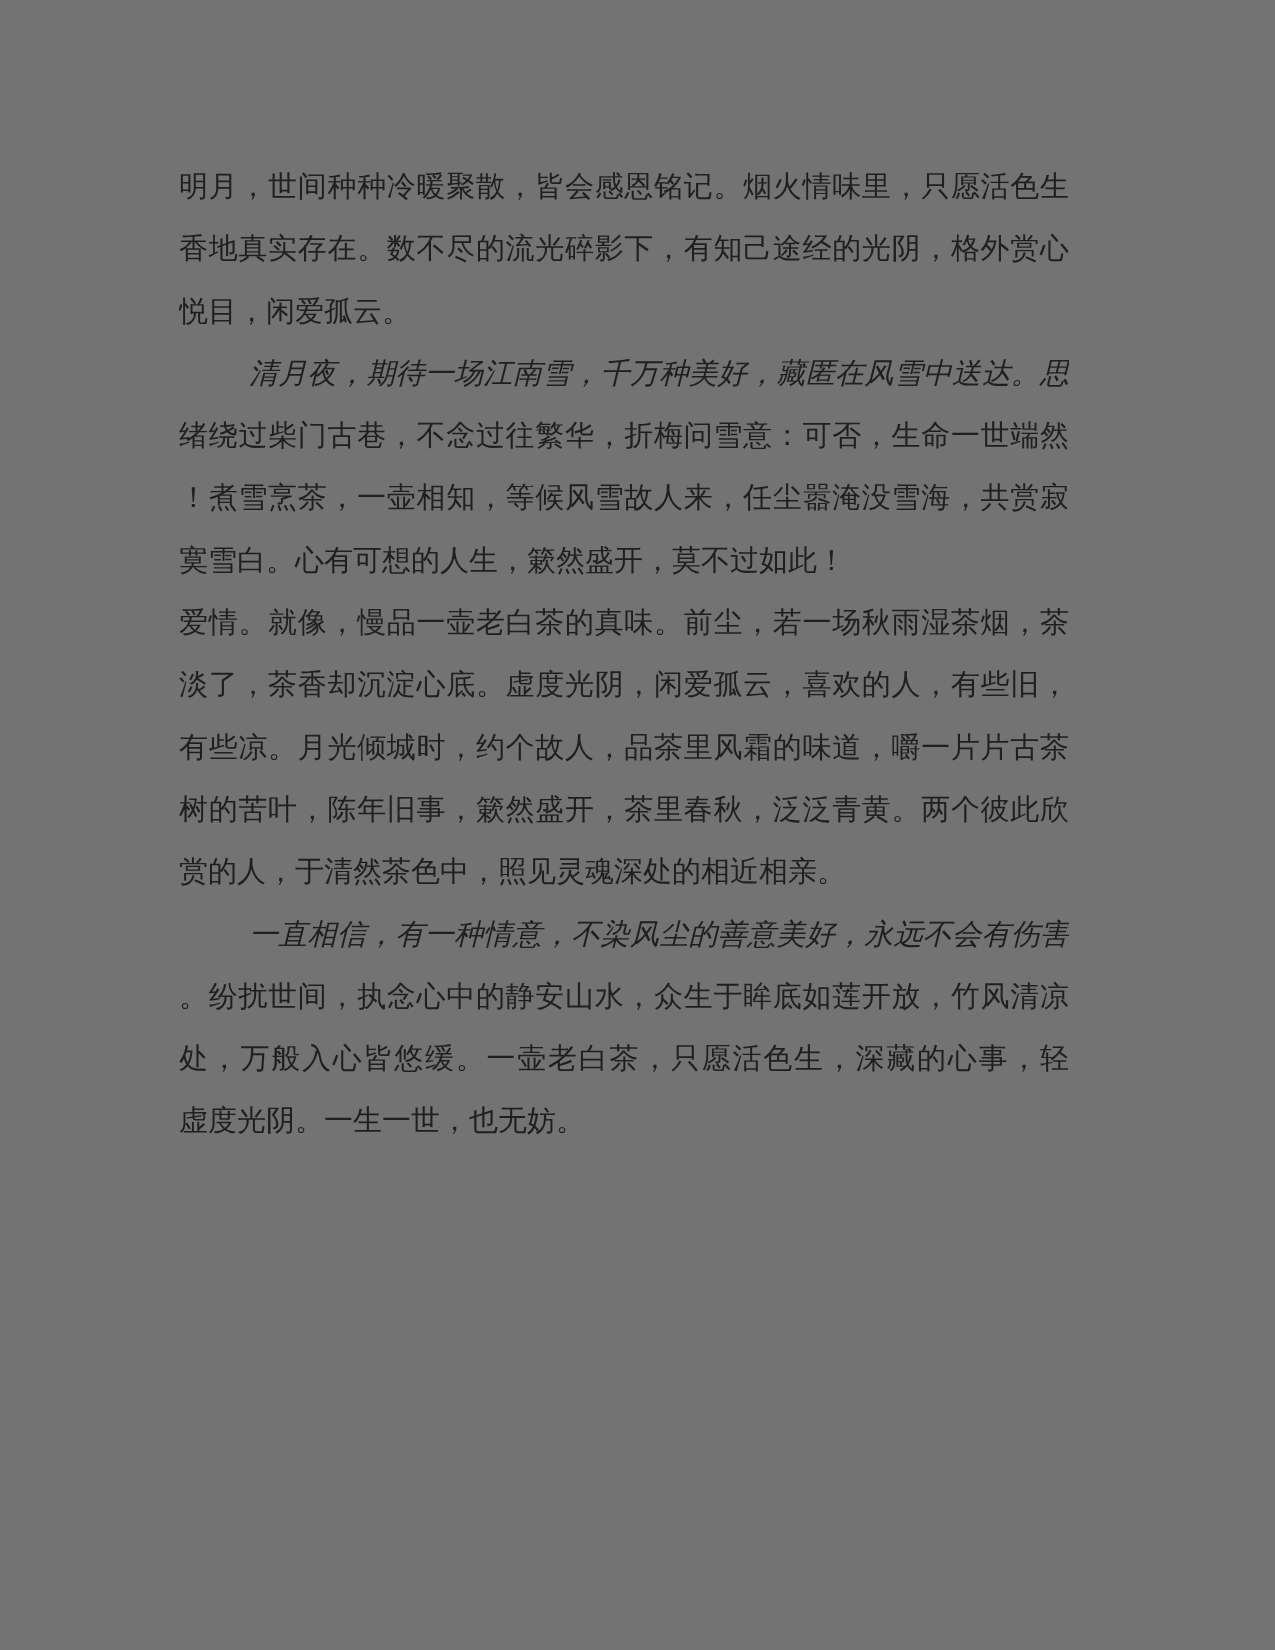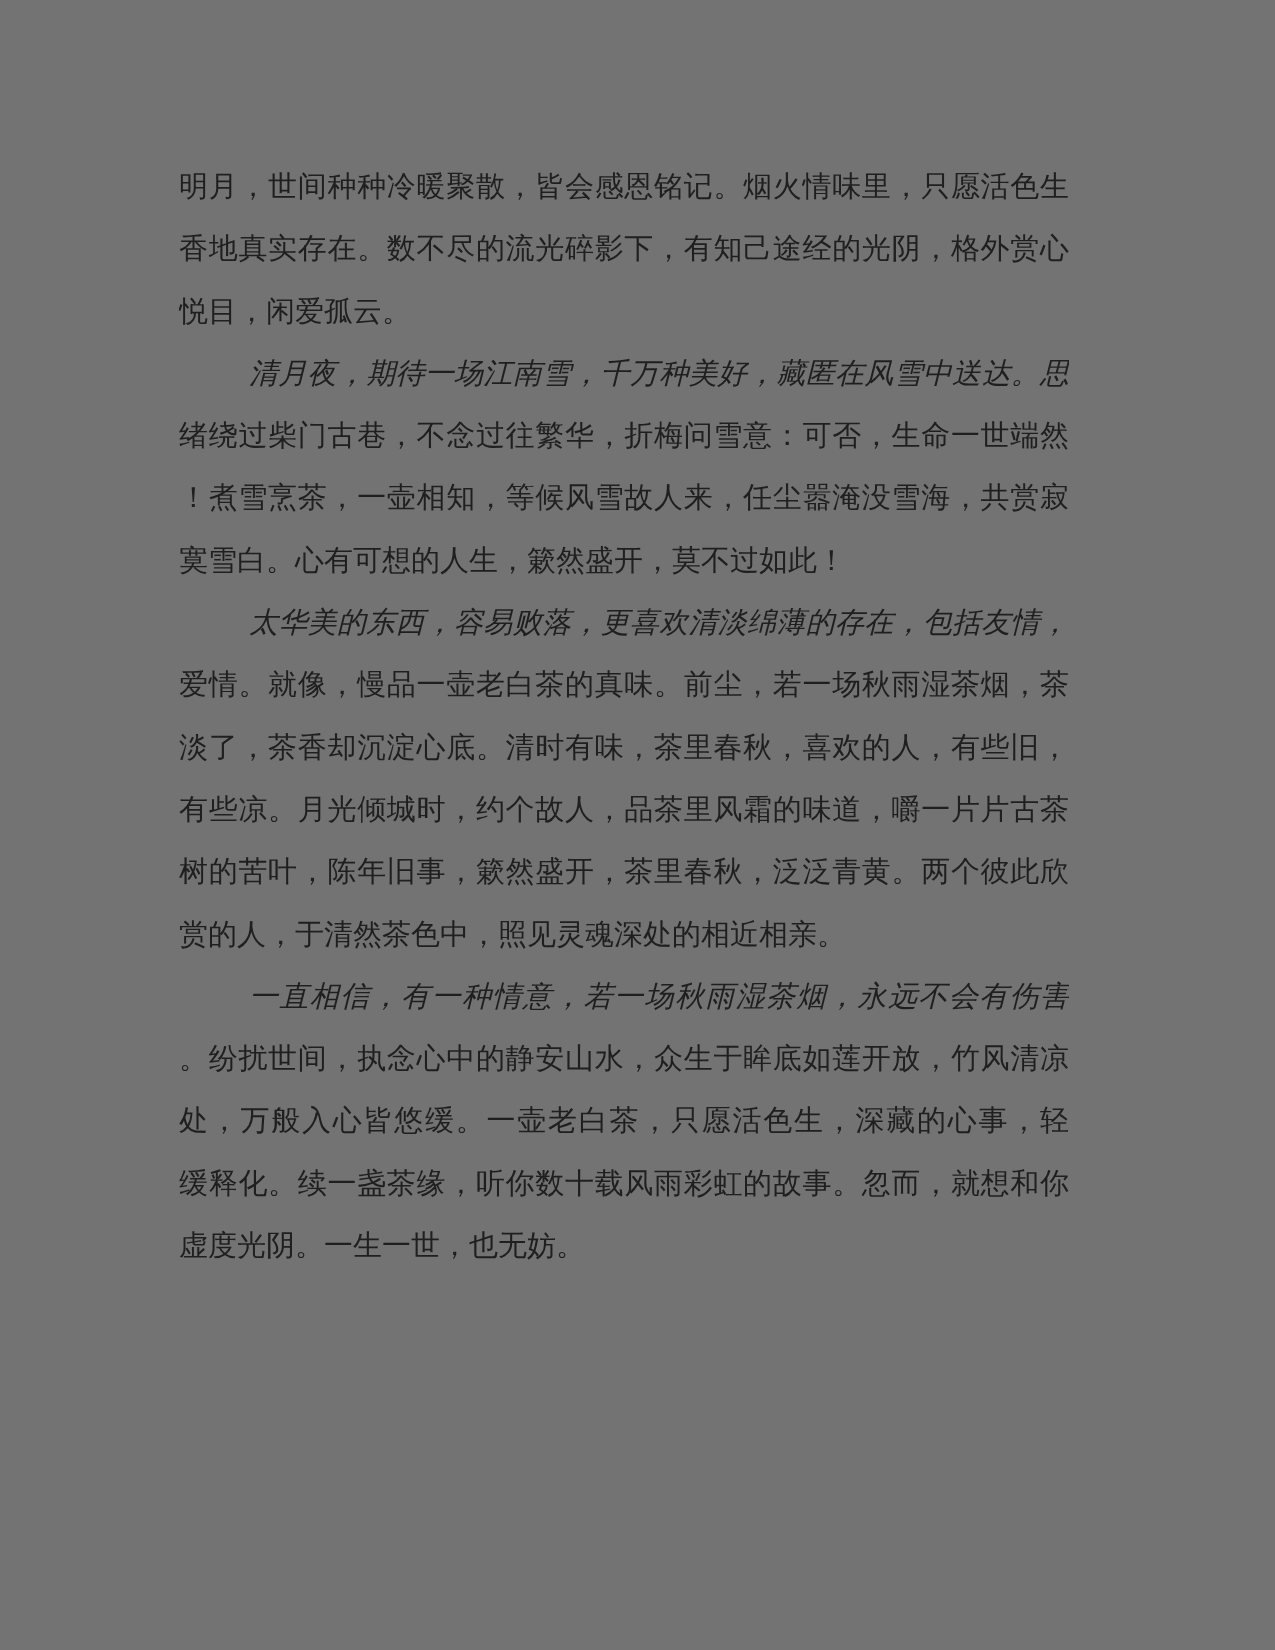--- a/index.html
+++ b/index.html
@@ -57,28 +57,26 @@
         <div class="line">香地真实存在。数不尽的流光碎影下，有知己途经的光阴，格外赏心</div>
         <div class="line para-end">悦目，闲爱孤云。</div>
       </div>
       <div class="paragraph">
         <div class="line indent">清月夜，期待一场江南雪，千万种美好，藏匿在风雪中送达。思</div>
         <div class="line">绪绕过柴门古巷，不念过往繁华，折梅问雪意：可否，生命一世端然</div>
         <div class="line">！煮雪烹茶，一壶相知，等候风雪故人来，任尘嚣淹没雪海，共赏寂</div>
         <div class="line para-end">寞雪白。心有可想的人生，簌然盛开，莫不过如此！</div>
       </div>
       <div class="paragraph">
-        <div class="line indent">太华美的东西，容易败落，更喜欢清淡绵薄的存在，包括友情，</div>
         <div class="line">爱情。就像，慢品一壶老白茶的真味。前尘，若一场秋雨湿茶烟，茶</div>
-        <div class="line">淡了，茶香却沉淀心底。清时有味，茶里春秋，喜欢的人，有些旧，</div>
+        <div class="line">淡了，茶香却沉淀心底。虚度光阴，闲爱孤云，喜欢的人，有些旧，</div>
         <div class="line">有些凉。月光倾城时，约个故人，品茶里风霜的味道，嚼一片片古茶</div>
         <div class="line">树的苦叶，陈年旧事，簌然盛开，茶里春秋，泛泛青黄。两个彼此欣</div>
         <div class="line para-end">赏的人，于清然茶色中，照见灵魂深处的相近相亲。</div>
       </div>
       <div class="paragraph">
-        <div class="line indent">一直相信，有一种情意，若一场秋雨湿茶烟，永远不会有伤害</div>
+        <div class="line indent">一直相信，有一种情意，不染风尘的善意美好，永远不会有伤害</div>
         <div class="line">。纷扰世间，执念心中的静安山水，众生于眸底如莲开放，竹风清凉</div>
         <div class="line">处，万般入心皆悠缓。一壶老白茶，只愿活色生，深藏的心事，轻</div>
-        <div class="line">缓释化。续一盏茶缘，听你数十载风雨彩虹的故事。忽而，就想和你</div>
         <div class="line para-end">虚度光阴。一生一世，也无妨。</div>
       </div>
     </div>
 </div>
 
 </body></html>

